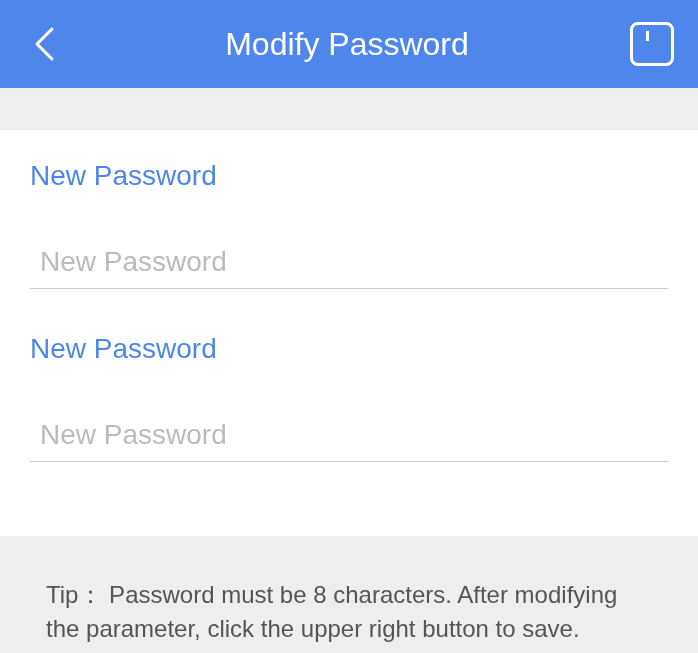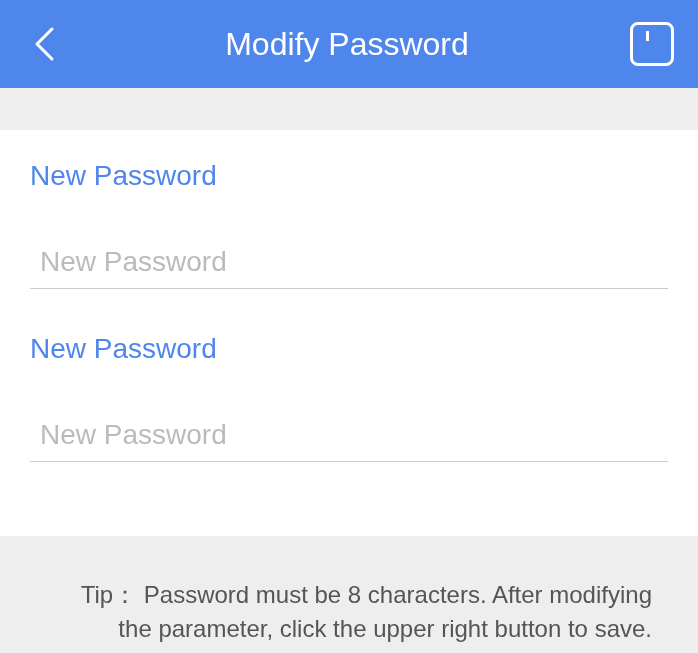--- a/index.html
+++ b/index.html
@@ -79,21 +79,20 @@
     }
     .tip-container {
       background: #eeeeee;
       padding: 42px 46px 60px 46px;
       height: 200px;
     }
     .tip-text {
       color: #555555;
       font-size: 24px;
       line-height: 1.4;
-      text-align: right;
     }
   </style>
 </head>
 <body>
 
 <div class="header">
   <div class="back-btn">
     <svg width="22" height="36" viewBox="0 0 22 36" fill="none">
       <path d="M19 3 L4 18 L19 33" stroke="#ffffff" stroke-width="3" stroke-linecap="round" stroke-linejoin="round"></path>
     </svg>

